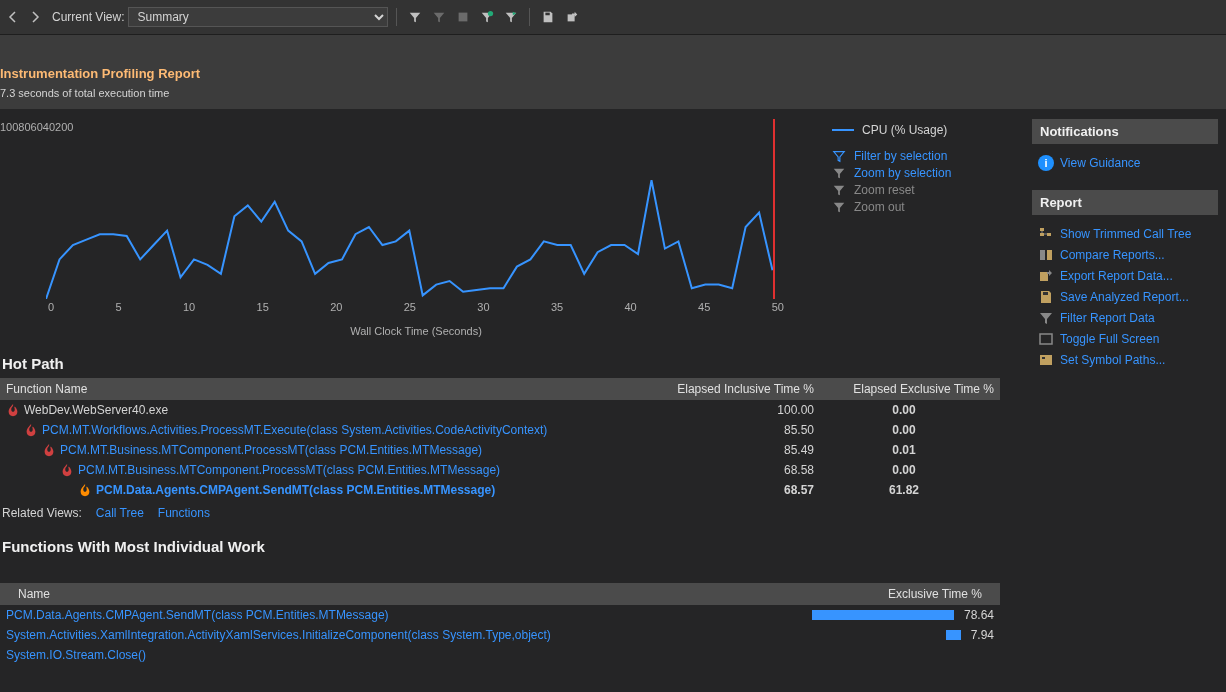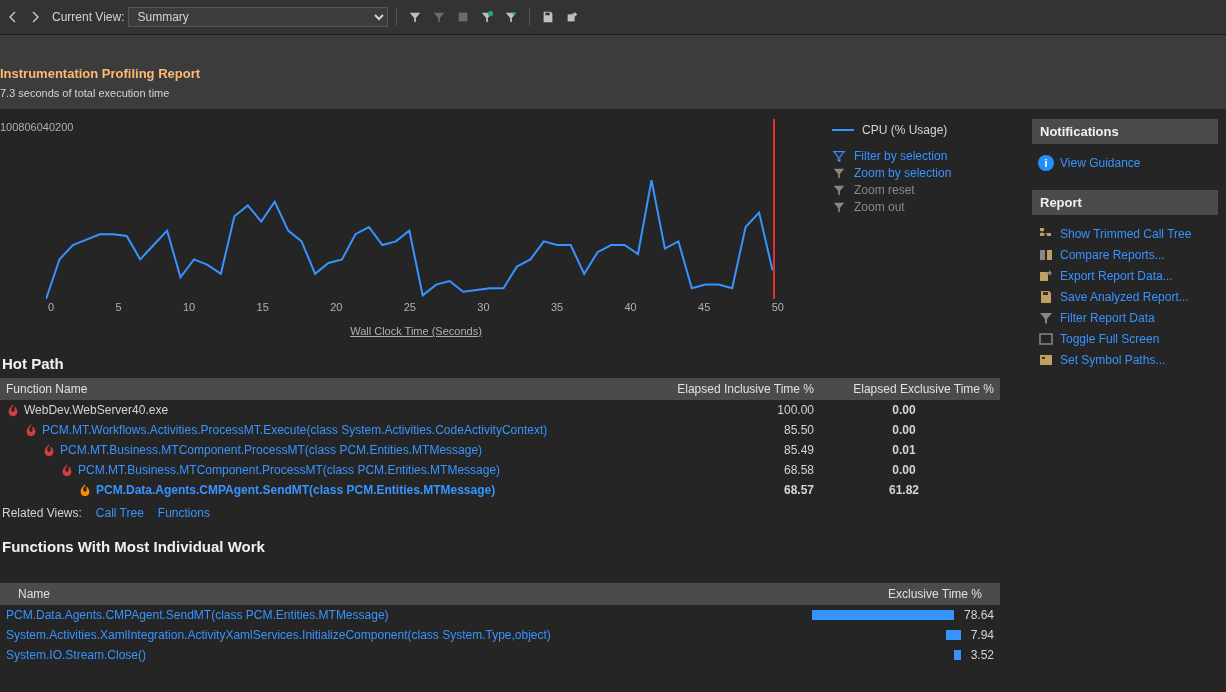--- a/index.html
+++ b/index.html
@@ -81,21 +81,21 @@
   width: 740px;
   height: 200px;
 }
 .plot svg.line { position:absolute; left:0; top:0; width:740px; height:180px; }
 .plot .cursor-line { position:absolute; top:0; height:180px; width:2px; background:#e03030; }
 .x-axis {
   position:absolute; left:0; right:0; top:182px;
   display:flex; justify-content:space-between;
   color:#b0b0b0; font-size:11px; padding:0 2px;
 }
-.x-label { text-align:center; color:#b0b0b0; font-size:11px; margin-top:6px; width:740px; margin-left:46px;text-decoration:underline;}
+.x-label { text-align:center; color:#b0b0b0; font-size:11px; margin-top:6px; width:740px; margin-left:46px;}
 
 .chart-legend {
   margin-left: 46px;
   padding-top: 4px;
   color:#d4d4d4;
 }
 .chart-legend .row { display:flex; align-items:center; gap:8px; margin-bottom:4px; }
 .chart-legend .swatch { width:22px; height:0; border-top:2px solid #3794ff; }
 .chart-actions { margin-top:12px; }
 .chart-actions .row { display:flex; align-items:center; gap:8px; margin:3px 0; cursor:pointer; }
@@ -381,26 +381,20 @@
             <div class="cell-f"><a>System.Activities.XamlIntegration.ActivityXamlServices.InitializeComponent(class System.Type,object)</a></div>
             <div class="cell-e">
               <div class="bar-wrap">
                 <div class="bar" style="width:14.292px"></div>
               </div>
               <span>7.94</span>
             </div>
           </div>
           <div class="row">
             <div class="cell-f"><a>System.IO.Stream.Close()</a></div>
-            <div class="cell-e">
-              <div class="bar-wrap">
-                <div class="bar" style="width:6.336px"></div>
-              </div>
-              <span>3.52</span>
-            </div>
           </div>
         </div>
     </div>
 
   </div>
 
   <div class="right-col">
     <div class="panel-title">Notifications</div>
     <div class="panel-body">
       <div class="link-row">

